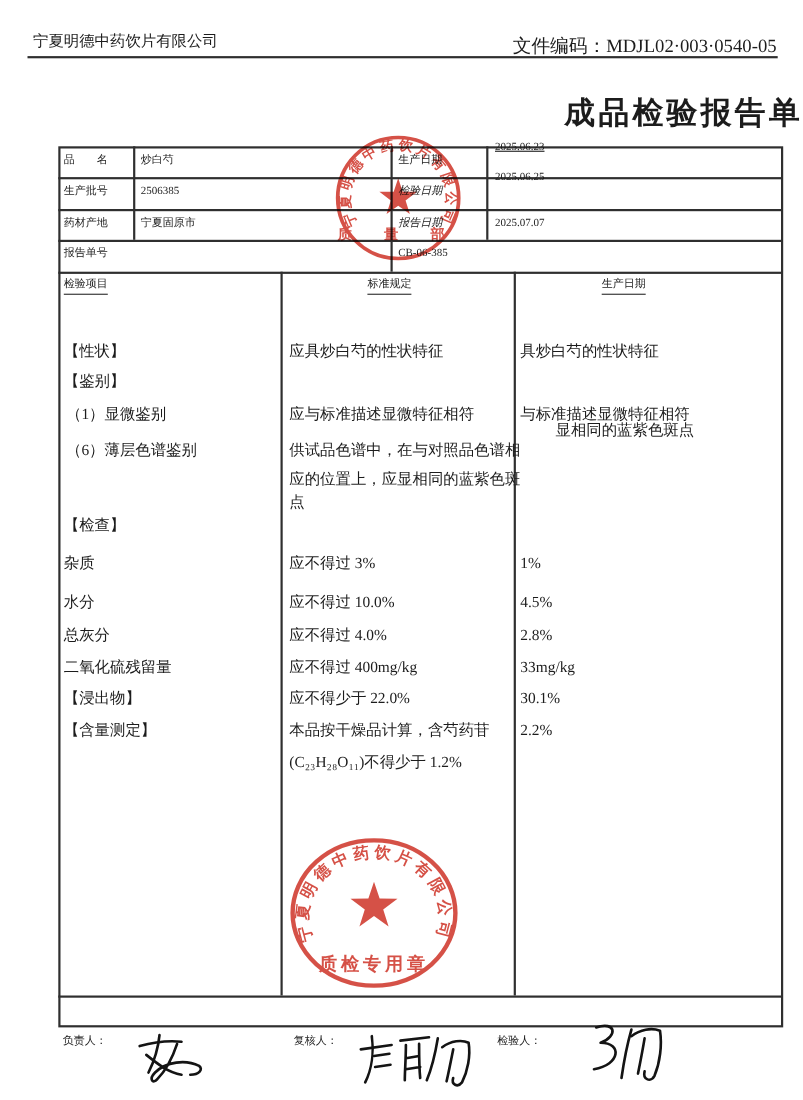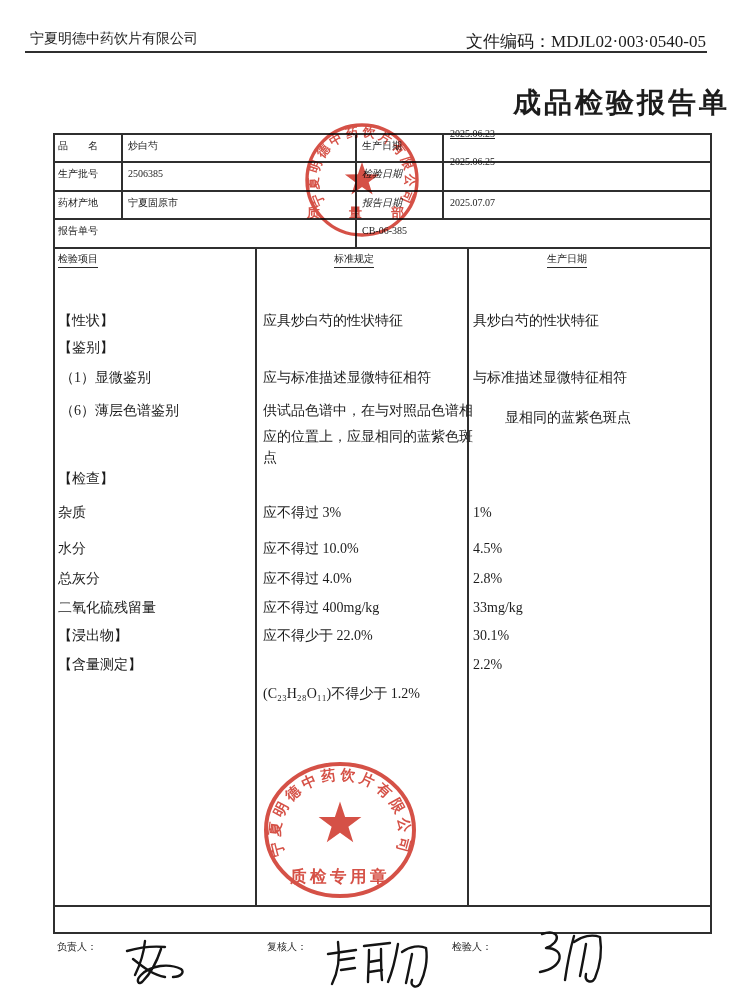--- a/index.html
+++ b/index.html
@@ -82,25 +82,26 @@
   <div class="t" style="left:263px;top:313px;">应具炒白芍的性状特征</div>
   <div class="t" style="left:263px;top:370px;">应与标准描述显微特征相符</div>
   <div class="t" style="left:263px;top:429px;">应的位置上，应显相同的蓝紫色斑</div>
   <div class="t" style="left:263px;top:403px;">供试品色谱中，在与对照品色谱相</div>
   <div class="t" style="left:263px;top:450px;">点</div>
   <div class="t" style="left:263px;top:505px;">应不得过 3%</div>
   <div class="t" style="left:263px;top:541px;">应不得过 10.0%</div>
   <div class="t" style="left:263px;top:571px;">应不得过 4.0%</div>
   <div class="t" style="left:263px;top:600px;">应不得过 400mg/kg</div>
   <div class="t" style="left:263px;top:628px;">应不得少于 22.0%</div>
+  <div class="t" style="left:263px;top:657px;">本品按干燥品计算，含芍药苷</div>
   <div class="t" style="left:263px;top:686px;">(C₂₃H₂₈O₁₁)不得少于 1.2%</div>
 
   <div class="t" style="left:473px;top:313px;">具炒白芍的性状特征</div>
   <div class="t" style="left:473px;top:370px;">与标准描述显微特征相符</div>
-  <div class="t" style="left:473px;top:410px;padding-left:32px;">显相同的蓝紫色斑点</div>
+  <div class="t" style="left:473px;top:384px;padding-left:32px;">显相同的蓝紫色斑点</div>
   <div class="t" style="left:473px;top:505px;">1%</div>
   <div class="t" style="left:473px;top:541px;">4.5%</div>
   <div class="t" style="left:473px;top:571px;">2.8%</div>
   <div class="t" style="left:473px;top:600px;">33mg/kg</div>
   <div class="t" style="left:473px;top:628px;">30.1%</div>
   <div class="t" style="left:473px;top:657px;">2.2%</div>
 
 
   <div class="t t15" style="left:57px;top:941px;">负责人：</div>
   <div class="t t15" style="left:267px;top:941px;">复核人：</div>

